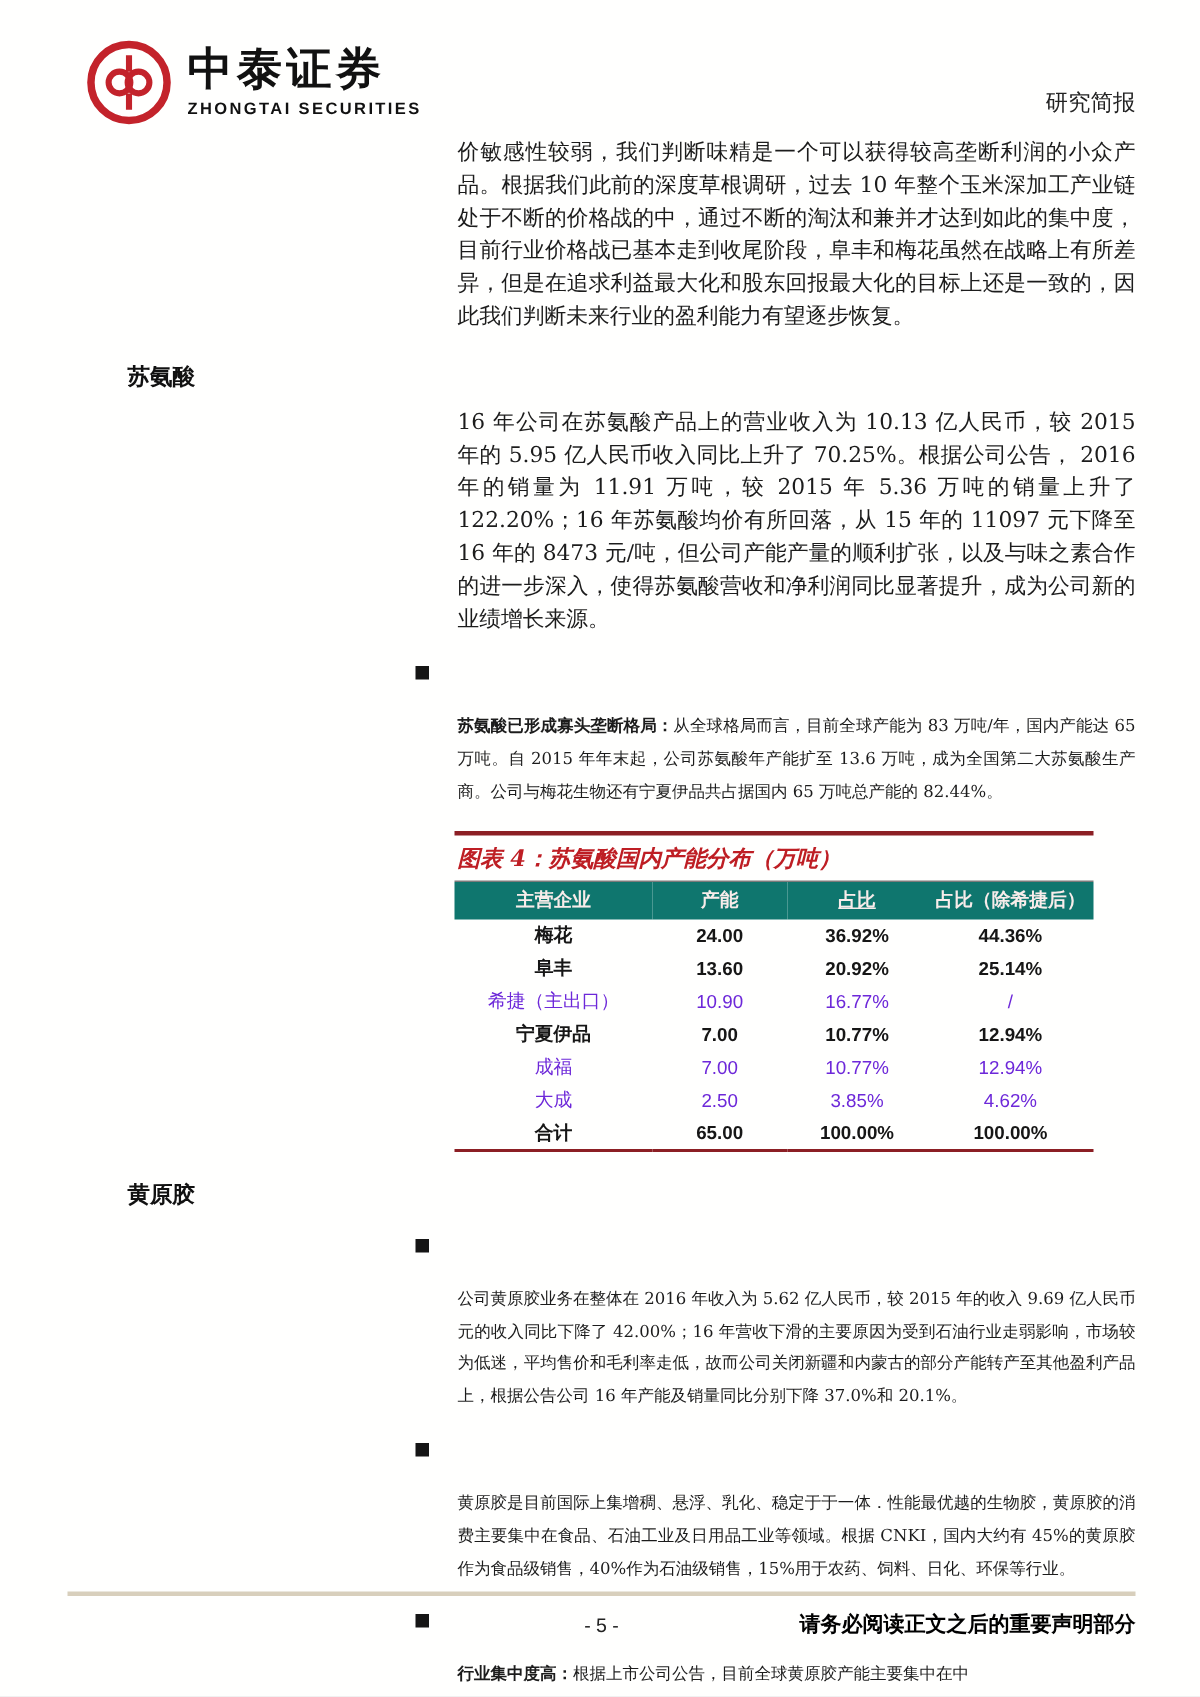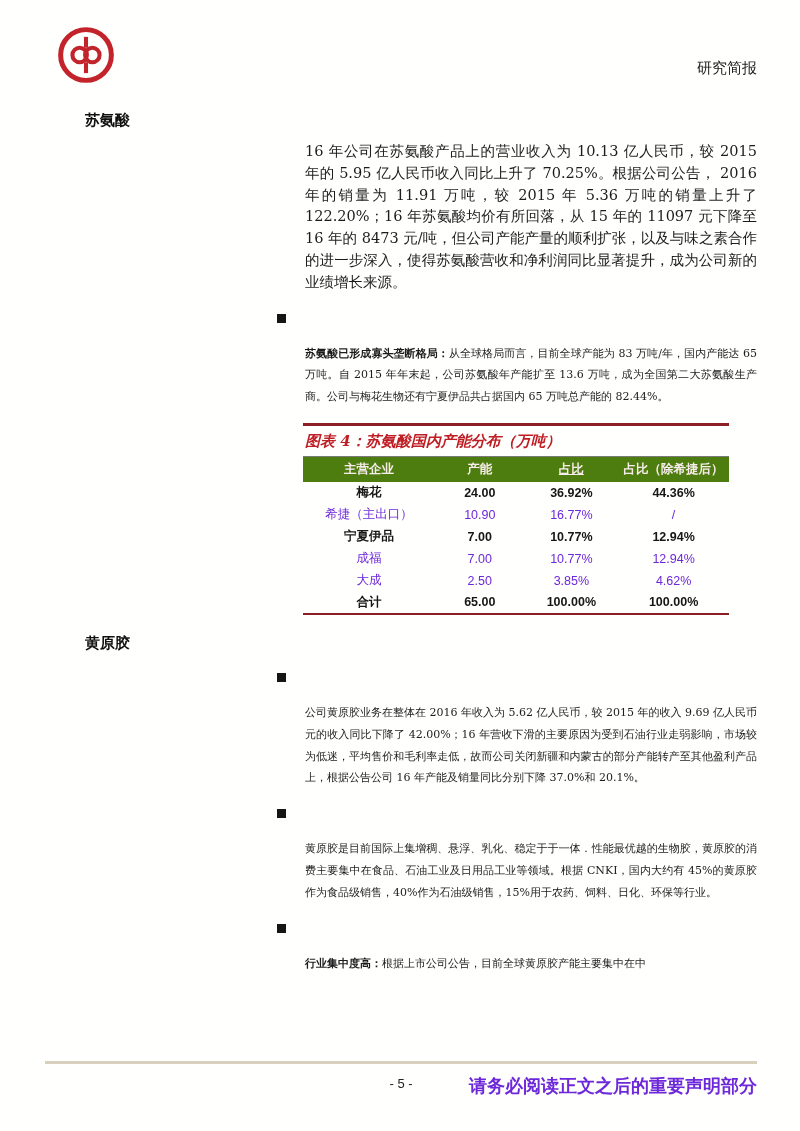--- a/index.html
+++ b/index.html
@@ -89,21 +89,21 @@
     font-weight: bold;
     font-style: italic;
   }
   table.cap {
     width: 100%;
     border-collapse: collapse;
     font-family: "Liberation Sans", sans-serif;
     font-size: 12.5px;
   }
   table.cap thead th {
-    background: #4d7c0f;
+    background: #0f766e;
     color: #f8ecea;
     font-weight: bold;
     height: 25px;
     font-size: 12.5px;
   }
   table.cap td {
     text-align: center;
     height: 22px;
     color: #6d28d9;
   }
@@ -128,45 +128,50 @@
   .page-num {
     position: absolute;
     left: 0; right: 0; top: 12px;
     text-align: center;
     font-family: "Liberation Sans", sans-serif;
     font-size: 13px; color: #222;
   }
   .disclaimer {
     position: absolute;
     right: 0; top: 10px;
-    font-size: 18px;
-    font-weight: bold;
-    color: #6d28d9;
+    font-size: 14px;
+    font-weight: bold;
+    color: #000000;
   }
 </style>
 </head>
 <body>
 
 <div class="page">
 
   <div class="hdr">
     <div class="brand">
       <svg class="brand-mark" viewBox="0 0 64 64">
         <circle cx="32" cy="32" r="28" fill="none" stroke="#c3232b" stroke-width="5.5"></circle>
         <circle cx="25" cy="32" r="8" fill="none" stroke="#c3232b" stroke-width="4.5"></circle>
         <circle cx="39" cy="32" r="8" fill="none" stroke="#c3232b" stroke-width="4.5"></circle>
         <line x1="32" y1="12" x2="32" y2="24" stroke="#c3232b" stroke-width="4.5"></line>
         <line x1="32" y1="40" x2="32" y2="52" stroke="#c3232b" stroke-width="4.5"></line>
       </svg>
+      <div class="brand-names">
+        <span class="brand-cn">中泰证券</span>
+        <span class="brand-en">ZHONGTAI SECURITIES</span>
+      </div>
     </div>
     <div class="doc-type">研究简报</div>
   </div>
 
   <div class="content">
 
+    <p class="col-p">价敏感性较弱，我们判断味精是一个可以获得较高垄断利润的小众产品。根据我们此前的深度草根调研，过去 10 年整个玉米深加工产业链处于不断的价格战的中，通过不断的淘汰和兼并才达到如此的集中度，目前行业价格战已基本走到收尾阶段，阜丰和梅花虽然在战略上有所差异，但是在追求利益最大化和股东回报最大化的目标上还是一致的，因此我们判断未来行业的盈利能力有望逐步恢复。</p>
 
     <h2 class="sec">苏氨酸</h2>
 
     <p class="col-p">16 年公司在苏氨酸产品上的营业收入为 10.13 亿人民币，较 2015 年的 5.95 亿人民币收入同比上升了 70.25%。根据公司公告， 2016 年的销量为 11.91 万吨，较 2015 年 5.36 万吨的销量上升了 122.20%；16 年苏氨酸均价有所回落，从 15 年的 11097 元下降至 16 年的 8473 元/吨，但公司产能产量的顺利扩张，以及与味之素合作的进一步深入，使得苏氨酸营收和净利润同比显著提升，成为公司新的业绩增长来源。</p>
 
     <div class="bullet">
       <span class="sq"></span>
       <p><span class="lead">苏氨酸已形成寡头垄断格局：</span><span>从全球格局而言，目前全球产能为 83 万吨/年，国内产能达 65 万吨。自 2015 年年末起，公司苏氨酸年产能扩至 13.6 万吨，成为全国第二大苏氨酸生产商。公司与梅花生物还有宁夏伊品共占据国内 65 万吨总产能的 82.44%。</span></p>
     </div>
 
@@ -181,20 +186,26 @@
             <th class="c4">占比（除希捷后）</th>
           </tr>
         </thead>
         <tbody>
           <tr class="b">
             <td>梅花</td>
             <td>24.00</td>
             <td>36.92%</td>
             <td>44.36%</td>
           </tr>
+          <tr class="b">
+            <td>阜丰</td>
+            <td>13.60</td>
+            <td>20.92%</td>
+            <td>25.14%</td>
+          </tr>
           <tr>
             <td>希捷（主出口）</td>
             <td>10.90</td>
             <td>16.77%</td>
             <td>/</td>
           </tr>
           <tr class="b">
             <td>宁夏伊品</td>
             <td>7.00</td>
             <td>10.77%</td>

